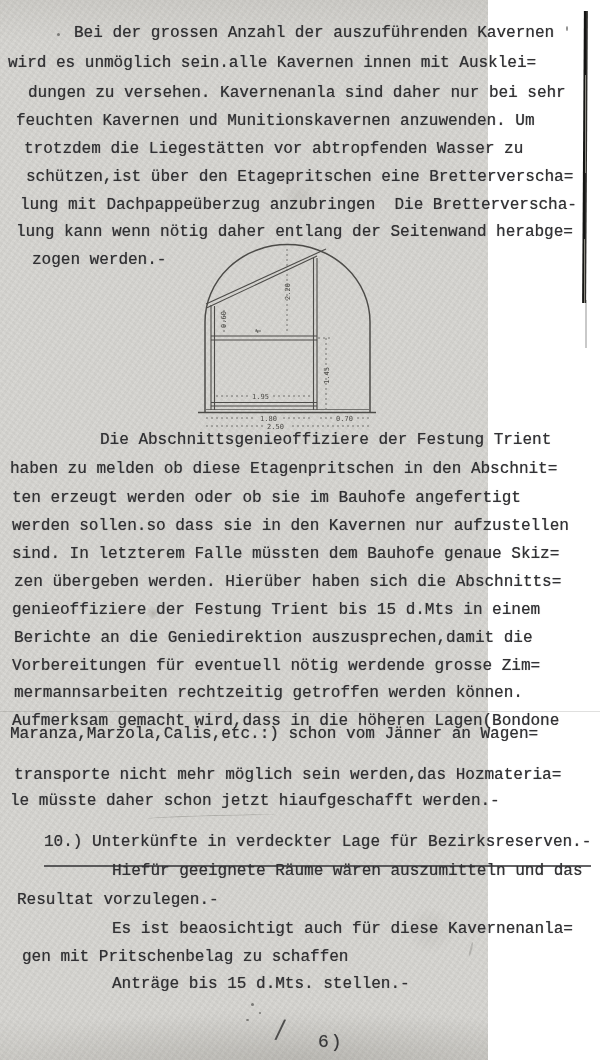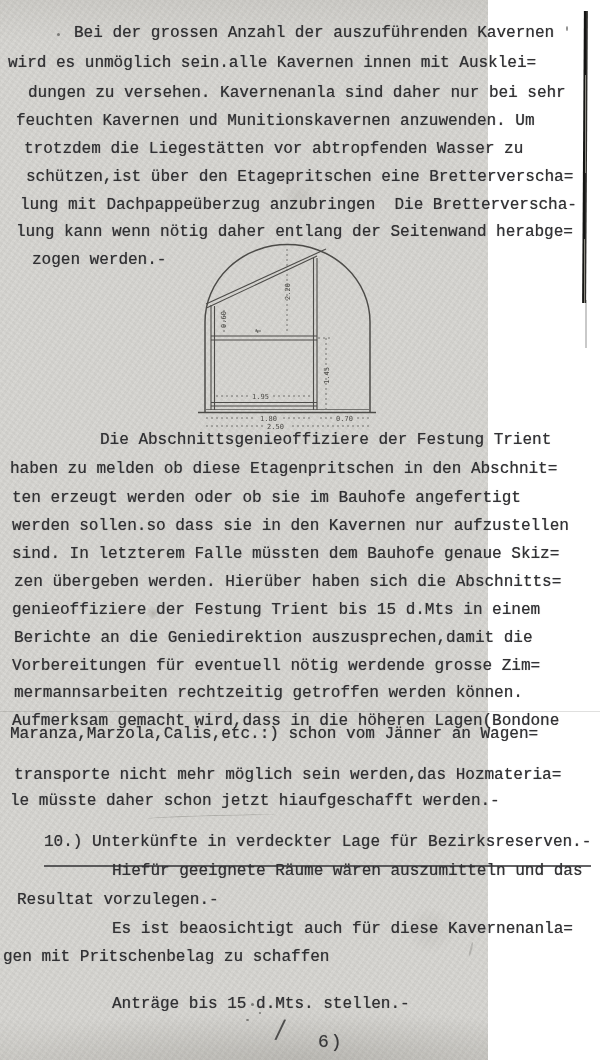--- a/index.html
+++ b/index.html
@@ -92,22 +92,22 @@
       <div class="line" style="left: 12px; top: 657px;">Vorbereitungen für eventuell nötig werdende grosse Zim=</div>
       <div class="line" style="left: 14px; top: 684px;">mermannsarbeiten rechtzeitig getroffen werden können.</div>
       <div class="line" style="left: 12px; top: 712px; text-align: center;">Aufmerksam gemacht wird,dass in die höheren Lagen(Bondone</div>
       <div class="line" style="left: 10px; top: 700px; margin-top: 25px;">Maranza,Marzola,Calis,etc.:) schon vom Jänner an Wagen=</div>
       <div class="line" style="left: 14px; top: 766px;">transporte nicht mehr möglich sein werden,das Hozmateria=</div>
       <div class="line" style="left: 10px; top: 792px;">le müsste daher schon jetzt hiaufgeschafft werden.-</div>
       <div class="line underline" style="left: 44px; top: 833px;">10.) Unterkünfte in verdeckter Lage für Bezirksreserven.-</div>
       <div class="line" style="left: 112px; top: 862px;">Hiefür geeignete Räume wären auszumitteln und das</div>
       <div class="line" style="left: 10px; top: 891px; margin-left: 7px;">Resultat vorzulegen.-</div>
       <div class="line" style="left: 112px; top: 920px;">Es ist beaosichtigt auch für diese Kavernenanla=</div>
-      <div class="line" style="left: 3px; top: 948px; text-align: center;">gen mit Pritschenbelag zu schaffen</div>
-      <div class="line" style="left: 112px; top: 975px; margin-top: 20px;">Anträge bis 15 d.Mts. stellen.-</div>
+      <div class="line" style="left: 22px; top: 948px; text-align: center;">gen mit Pritschenbelag zu schaffen</div>
+      <div class="line" style="left: 112px; top: 975px;">Anträge bis 15 d.Mts. stellen.-</div>
     </div>
 
   <svg class="diagram" style="left:150px;top:233px;width:250px;height:205px" viewBox="150 233 250 205" xmlns="http://www.w3.org/2000/svg">
 
     <path stroke-width="1.5" d="M205,412 L205,322 A82,77 0 0 1 370,322 L370,412"></path>
     <path stroke-width="1.3" d="M198,412.5 L376,412.5"></path>
     <path stroke-width="1" opacity=".7" d="M206,409.5 L369,409.5"></path>
 
     <path stroke-width="1.1" d="M211,305 L211,410 M214.5,306 L214.5,410"></path>
     <path stroke-width="1.1" d="M313.5,258 L313.5,410 M317,258 L317,410"></path>

